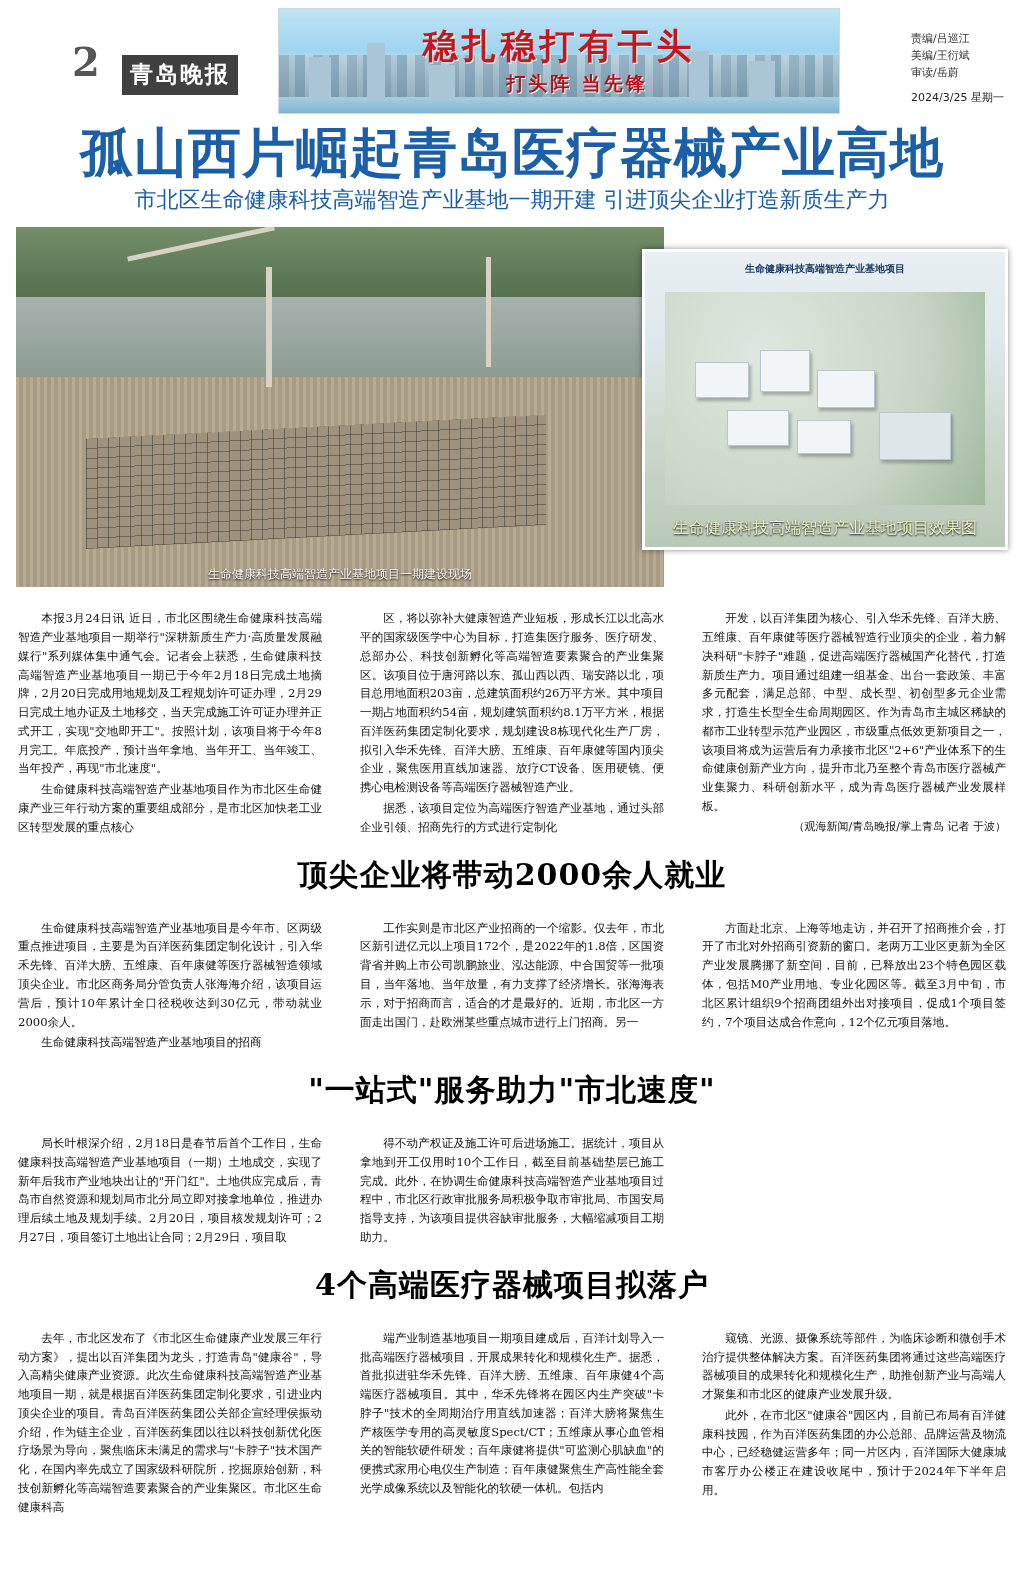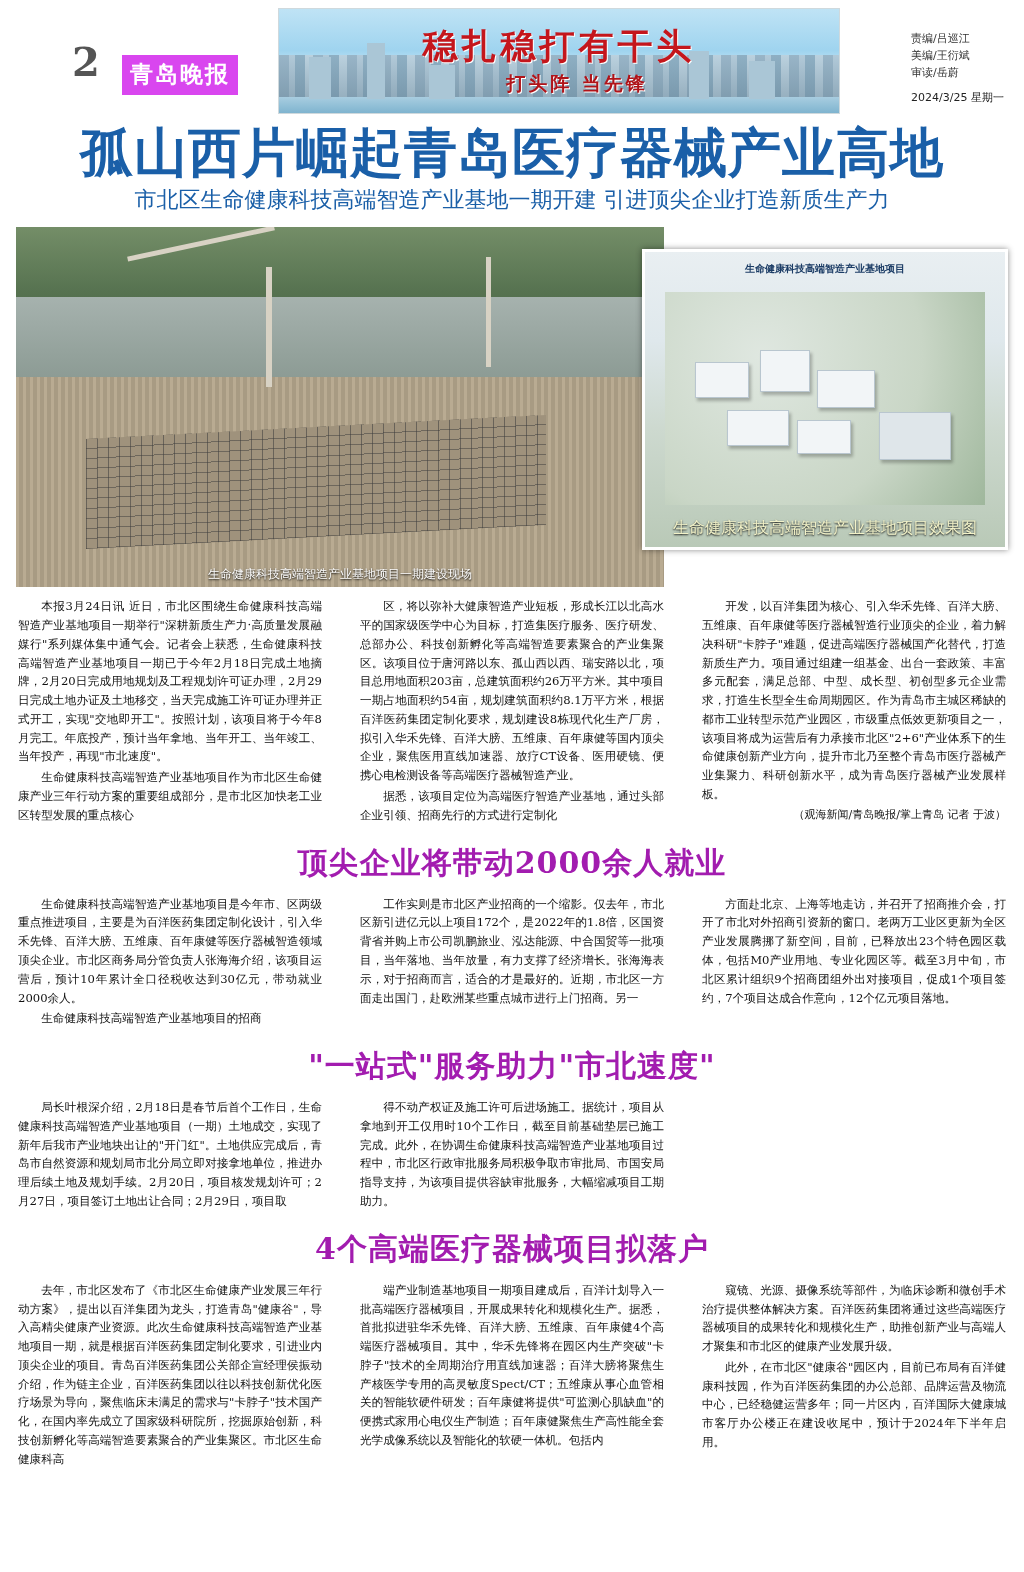--- a/index.html
+++ b/index.html
@@ -16,21 +16,21 @@
   
   .masthead{
     position:relative;height:118px;display:flex;align-items:flex-start;
   }
   .pagenum{
     position:absolute;left:72px;top:38px;font-size:40px;font-weight:bold;color:#555;
     font-family:"DejaVu Serif","Liberation Serif",serif;
   }
   .paper-logo{
     position:absolute;left:122px;top:55px;
-    background:#d946ef;color:#fff;font-weight:bold;font-size:23px;
+    background:#404040;color:#fff;font-weight:bold;font-size:23px;
     padding:4px 8px 5px 8px;letter-spacing:2px;
     font-family:"DejaVu Sans","Liberation Sans",sans-serif;
   }
   .banner{
     position:absolute;left:278px;top:8px;width:560px;height:104px;
     background:linear-gradient(180deg,#bfe3f5 0%,#9fd4ef 40%,#cfe9f7 60%,#a9cfe4 100%);
     overflow:hidden;border:1px solid #cfd9dd;
   }
   .banner .skyline{
     position:absolute;left:0;bottom:0;width:100%;height:58px;
@@ -125,21 +125,21 @@
       radial-gradient(circle at 30% 30%,#dfe7e0,#c9d6c6 60%,#9fb79c 100%);
   }
   .photo-inset .bldg{position:absolute;background:#f2f5f7;border:1px solid #b9c6cf;box-shadow:2px 3px 3px rgba(0,0,0,.25);}
   .photo-inset .inset-caption{
     position:absolute;left:0;right:0;bottom:8px;text-align:center;
     color:#f2f2c8;font-size:16px;text-shadow:0 1px 2px #000;
   }
 
   
   .body-cols{
-    margin:10px 18px 0 18px;
+    margin:22px 18px 0 18px;
     display:grid;grid-template-columns:1fr 1fr 1fr;column-gap:38px;
     font-size:11.6px;line-height:1.62;text-align:justify;
     font-family:"DejaVu Serif","Liberation Serif",serif;
     color:#111;
   }
   .body-cols p{margin:0 0 2px 0;text-indent:2em;}
   .byline{text-align:right;margin-top:6px;font-size:11px;}
 
   
   .sec{
@@ -147,21 +147,21 @@
   }
   .sec .bar-l,.sec .bar-r{
     position:absolute;top:10px;height:22px;width:200px;
     background:linear-gradient(90deg,#ffffff,#3f7fc1);
   }
   .sec .bar-l{left:40px;}
   .sec .bar-r{right:40px;background:linear-gradient(270deg,#ffffff,#3f7fc1);}
   .sec .sec-title{
     position:absolute;left:0;right:0;top:0;text-align:center;
     font-family:"DejaVu Serif","Liberation Serif",serif;
-    font-size:30px;font-weight:bold;color:#a21caf;letter-spacing:1px;
+    font-size:30px;font-weight:bold;color:#000000;letter-spacing:1px;
     background:#fff;display:inline-block;margin:0 auto;padding:0 14px;
   }
   .sec .sec-wrap{position:absolute;left:0;right:0;top:2px;text-align:center;}
   .sec .sec-wrap span{background:#fff;padding:0 16px;}
 </style>
 </head>
 <body>
 
 <div class="page">
 

